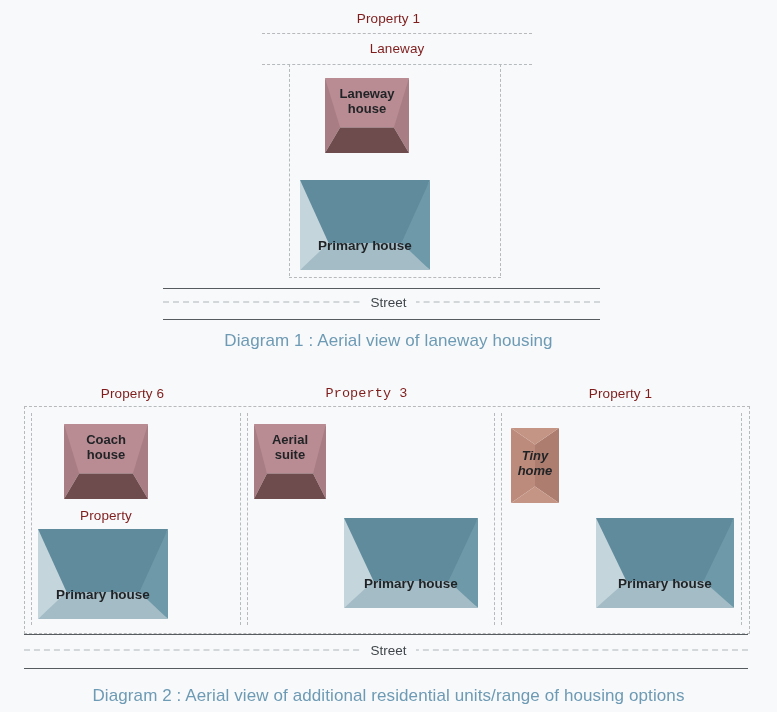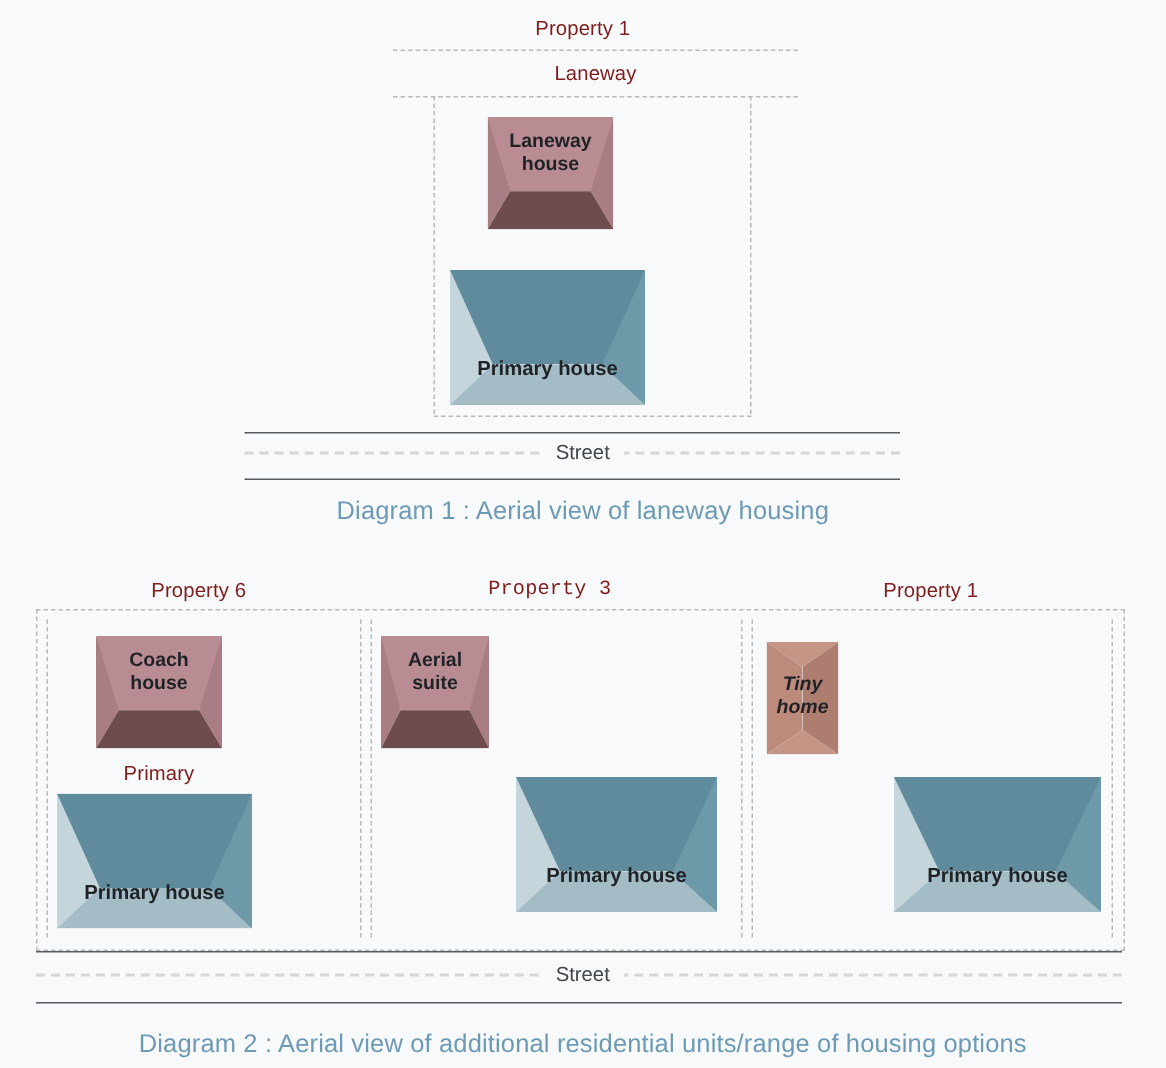--- a/index.html
+++ b/index.html
@@ -147,21 +147,21 @@
 
 <div class="house" style="left:64px; top:424px; width:84px; height:75px;">
   <div class="facet" style="background:#a87d84; clip-path:polygon(0% 0%, 18% 34%, 18% 66%, 0% 100%);"></div>
   <div class="facet" style="background:#a87d84; clip-path:polygon(100% 0%, 100% 100%, 82% 66%, 82% 34%);"></div>
   <div class="facet" style="background:#b98b92; clip-path:polygon(0% 0%, 100% 0%, 82% 66%, 18% 66%);"></div>
   <div class="facet" style="background:#6e4b4d; clip-path:polygon(18% 66%, 82% 66%, 100% 100%, 0% 100%);"></div>
   <div class="txt" style="top:8px; font-size:13px;">Coach
 house</div>
 </div>
 
-<div class="abs lbl" style="left:64px; top:508px; width:84px;">Primary</div>
+<div class="abs lbl" style="left:64px; top:508px; width:84px;">Property</div>
 
 <div class="house" style="left:38px; top:529px; width:130px; height:90px;">
   <div class="facet" style="background:#c5d5dc; clip-path:polygon(0% 0%, 22% 55%, 22% 75%, 0% 100%);"></div>
   <div class="facet" style="background:#6e99a8; clip-path:polygon(100% 0%, 100% 100%, 78% 75%, 78% 55%);"></div>
   <div class="facet" style="background:#5f8b9c; clip-path:polygon(0% 0%, 100% 0%, 78% 70%, 22% 70%);"></div>
   <div class="facet" style="background:#a3bcc6; clip-path:polygon(22% 70%, 78% 70%, 100% 100%, 0% 100%);"></div>
   <div class="txt" style="top:58px; font-size:13.5px;">Primary house</div>
 </div>
 
 <div class="house" style="left:254px; top:424px; width:72px; height:75px;">

